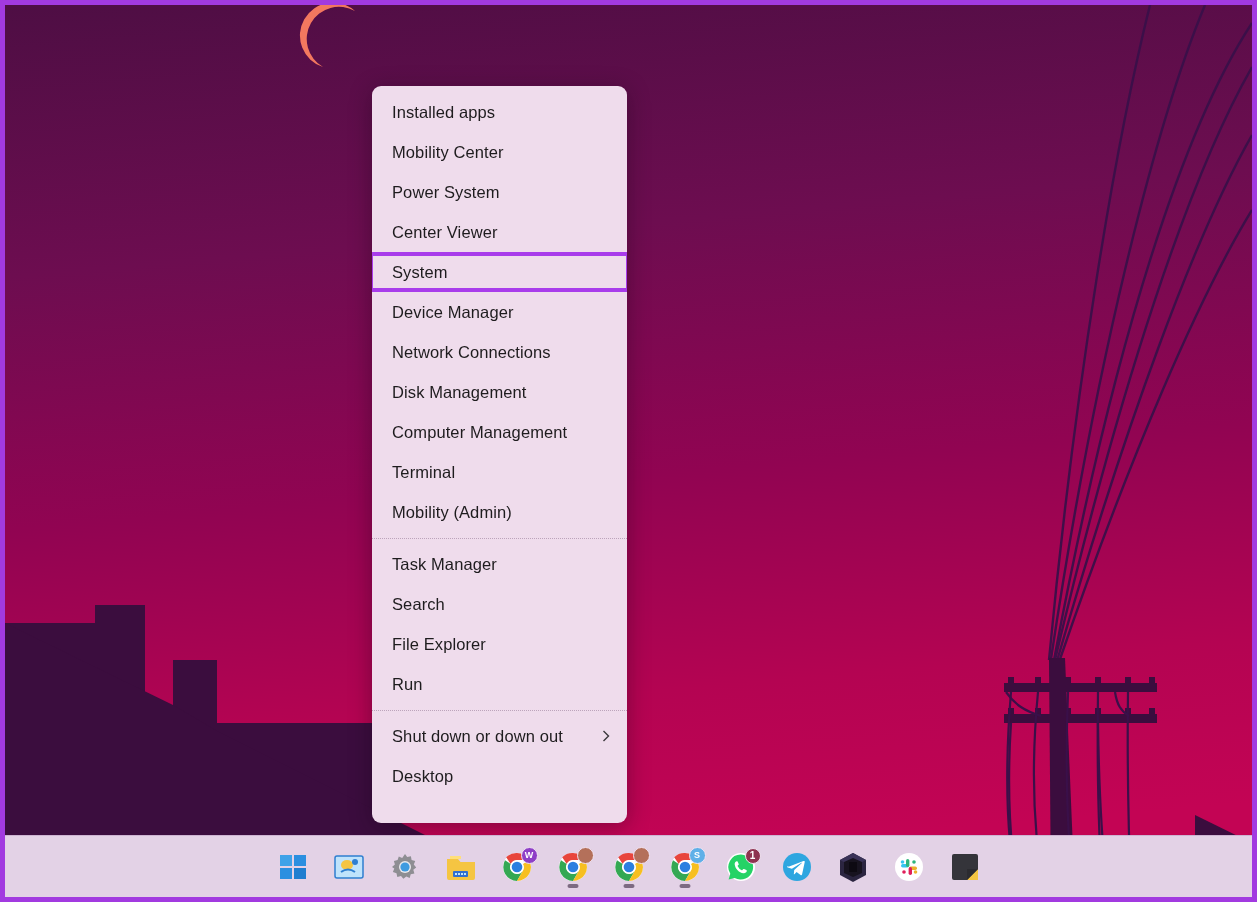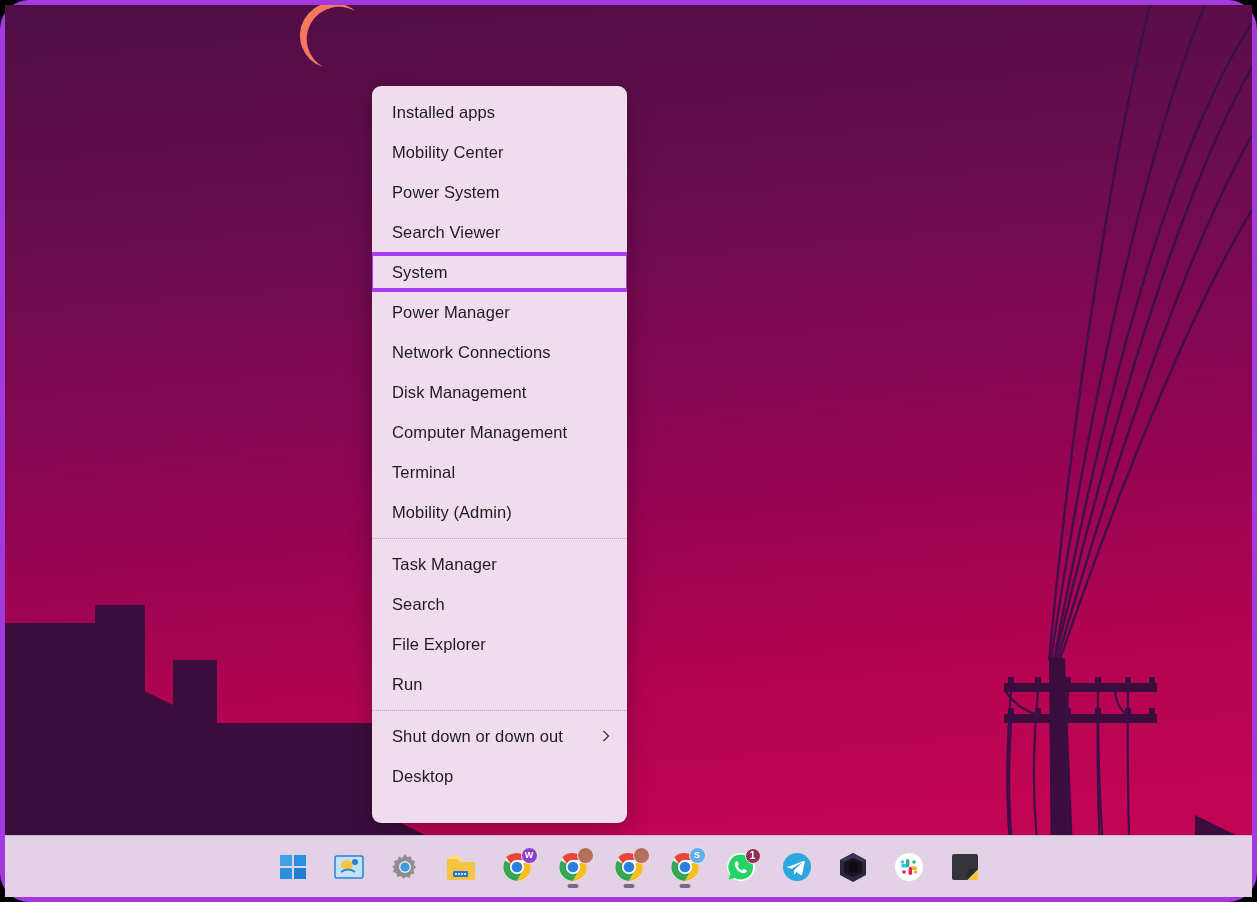--- a/index.html
+++ b/index.html
@@ -5,21 +5,20 @@
   * { margin:0; padding:0; box-sizing:border-box; }
   html,body { width:1257px; height:902px; overflow:hidden; background:#000; }
   body { font-family:"Liberation Sans", sans-serif; }
 
   
   #screen {
     position:relative;
     width:1257px; height:902px;
     background:#a23ae0;
     padding:5px 5px 5px 5px;
-    border-radius:29px;
   }
   #desktop {
     position:relative;
     width:1247px; height:892px;
     overflow:hidden;
     background:linear-gradient(177deg,#4e0e44 0%,#6b0d50 28%,#8d0451 55%,#b00452 78%,#c00454 100%);
   }
 
   
   .wp { position:absolute; top:0; left:0; width:1247px; height:830px; }
@@ -191,28 +190,28 @@
         <div class="mi">
           <span class="lbl">Installed apps</span>
         </div>
         <div class="mi">
           <span class="lbl">Mobility Center</span>
         </div>
         <div class="mi">
           <span class="lbl">Power System</span>
         </div>
         <div class="mi">
-          <span class="lbl">Search Viewer</span>
+          <span class="lbl">Center Viewer</span>
         </div>
         <div class="mi hl">
           <span class="lbl">System</span>
           <div id="system-highlight" style="border-color: rgb(169, 60, 235);"></div>
         </div>
         <div class="mi">
-          <span class="lbl">Power Manager</span>
+          <span class="lbl">Device Manager</span>
         </div>
         <div class="mi">
           <span class="lbl">Network Connections</span>
         </div>
         <div class="mi">
           <span class="lbl">Disk Management</span>
         </div>
         <div class="mi">
           <span class="lbl">Computer Management</span>
         </div>

